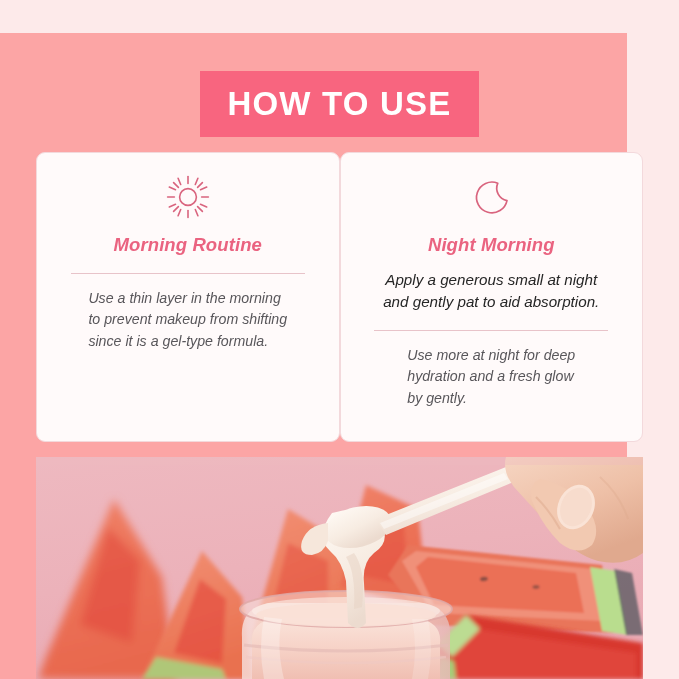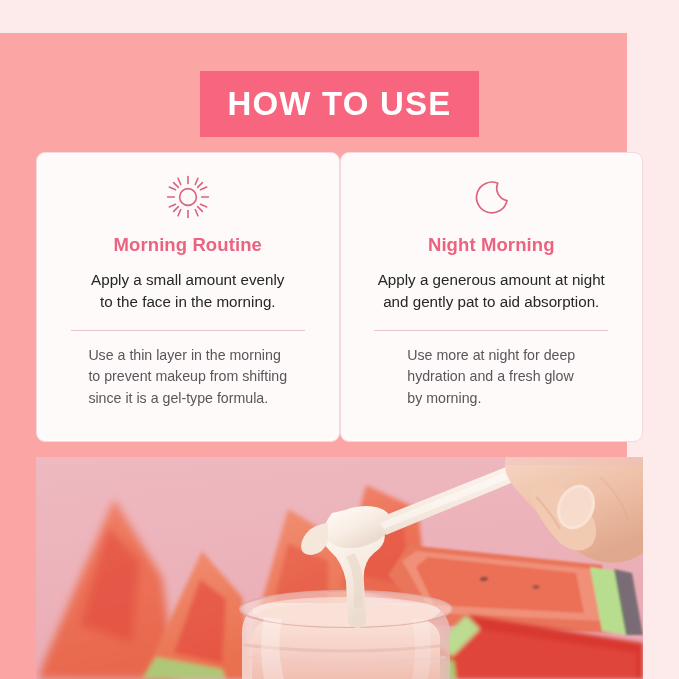--- a/index.html
+++ b/index.html
@@ -41,20 +41,21 @@
   }
 
   
   .cards {
     position: absolute;
     left: 36px;
     top: 119px;
     width: 607px;
     height: 290px;
     display: flex;
+    font-style: italic;
   }
   .card {
     flex: 1 1 0;
     background: #fffafa;
     border: 1px solid #f3d9dc;
     border-radius: 9px;
     box-sizing: border-box;
     padding: 14px 16px 16px 16px;
     display: flex;
     flex-direction: column;
@@ -142,41 +143,39 @@
             <line x1="32.9" y1="4.3" x2="30.3" y2="10.5"></line>
             <line x1="15.7" y1="35.5" x2="13.1" y2="41.7"></line>
             <line x1="4.3" y1="13.1" x2="10.5" y2="15.7"></line>
             <line x1="35.5" y1="30.3" x2="41.7" y2="32.9"></line>
             <line x1="4.3" y1="32.9" x2="10.5" y2="30.3"></line>
             <line x1="35.5" y1="15.7" x2="41.7" y2="13.1"></line>
           </g>
         </svg>
       </div>
       <div class="card-title">Morning Routine</div>
-      <div class="card-primary">Apply a small amount evenly
-to the face in the morning.</div>
       <div class="card-divider"></div>
       <div class="card-secondary">Use a thin layer in the morning
 to prevent makeup from shifting
 since it is a gel-type formula.</div>
     </div>
 
     <div class="card">
       <div class="card-icon">
         <svg width="46" height="46" viewBox="0 0 46 46" aria-hidden="true">
           <path d="M29.8 9.2 A15.4 15.4 0 1 0 39.0 26.6 A12.6 12.6 0 0 1 29.8 9.2 Z" fill="none" stroke="#d9647e" stroke-width="1.7" stroke-linejoin="round"></path>
         </svg>
       </div>
       <div class="card-title">Night Morning</div>
-      <div class="card-primary">Apply a generous amount at night
+      <div class="card-primary">Apply a generous small at night
 and gently pat to aid absorption.</div>
       <div class="card-divider"></div>
       <div class="card-secondary">Use more at night for deep
 hydration and a fresh glow
-by morning.</div>
+by gently.</div>
     </div>
 
   </div>
 
   <div class="photo">
     <svg viewBox="0 0 607 222" preserveAspectRatio="none" aria-hidden="true">
       <defs>
         <linearGradient id="bgGrad" x1="0" y1="0" x2="0.35" y2="1">
           <stop offset="0" stop-color="#eeb9c0"></stop>
           <stop offset="0.55" stop-color="#ecb2ba"></stop>

